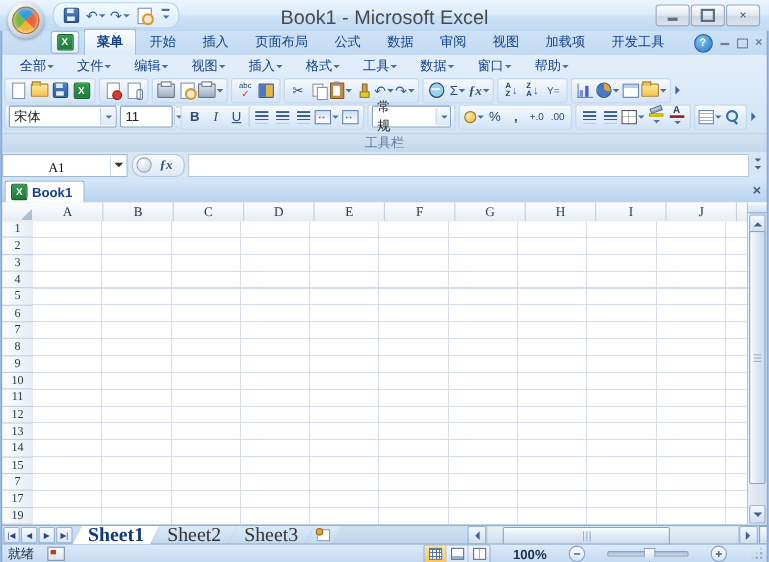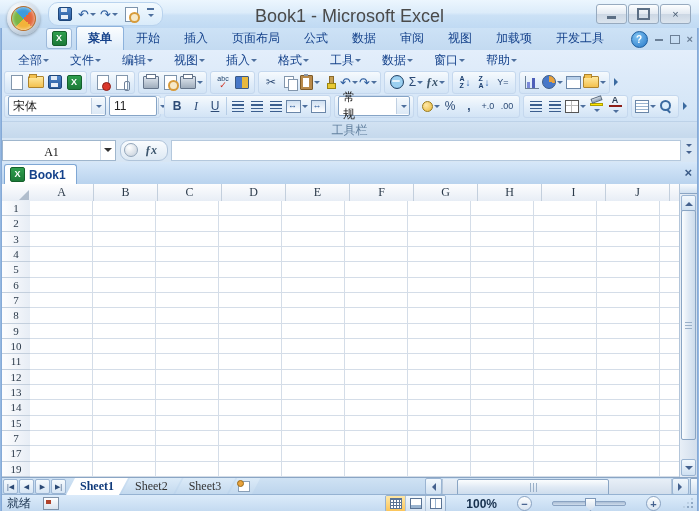--- a/index.html
+++ b/index.html
@@ -165,21 +165,21 @@
   .tri-down2{width:0;height:0;border:4px solid transparent;border-top-color:#44618e;margin-top:4px;}
   
   .tabsrow{top:477px;height:17px;background:linear-gradient(180deg,#cfe2f4,#bcd4ec);border-top:1px solid #8aa5c4;display:flex;align-items:stretch;}
   .navgrp{display:flex;align-items:center;gap:1px;padding:1px 3px;}
   .navb{width:13px;height:13px;border:1px solid #9ab4d2;border-radius:2px;background:linear-gradient(180deg,#f6fafd,#d6e5f4);
         display:flex;align-items:center;justify-content:center;font-size:7px;color:#2c4a75;}
   .stabs{display:flex;align-items:stretch;margin-left:4px;}
   .stab{display:flex;align-items:center;justify-content:center;padding:0 14px;margin-left:-7px;
         clip-path:polygon(9px 0,100% 0,calc(100% - 9px) 100%,0 100%);
         background:linear-gradient(180deg,#dcebf8,#c2d8ee);color:#333;
-        font-family:"Liberation Serif",serif;font-size:12px;}
+        font-family:"Liberation Serif",serif;font-size:18px;}
   .stab.active{background:#fff;font-weight:bold;color:#103a7a;z-index:5;}
   .stab-ins{display:flex;align-items:center;justify-content:center;padding:0 10px;margin-left:-7px;
         clip-path:polygon(9px 0,100% 0,calc(100% - 9px) 100%,0 100%);background:linear-gradient(180deg,#dcebf8,#c2d8ee);}
   .ins-ic{width:10px;height:9px;background:#fff;border:1px solid #8aa0b8;position:relative;}
   .ins-ic::after{content:"";position:absolute;left:-2px;top:-2px;width:5px;height:5px;border-radius:50%;background:#e8a23c;border:1px solid #9a6a1a;}
   .hscroll{margin-left:auto;display:flex;align-items:center;width:274px;}
   .hs-btn{width:15px;height:15px;border:1px solid #9ab4d2;border-radius:2px;background:linear-gradient(180deg,#f2f8fd,#cfe0f1);
           display:flex;align-items:center;justify-content:center;}
   .tri-left{width:0;height:0;border:4px solid transparent;border-right-color:#44618e;margin-right:3px;}
   .tri-right{width:0;height:0;border:4px solid transparent;border-left-color:#44618e;margin-left:3px;}

